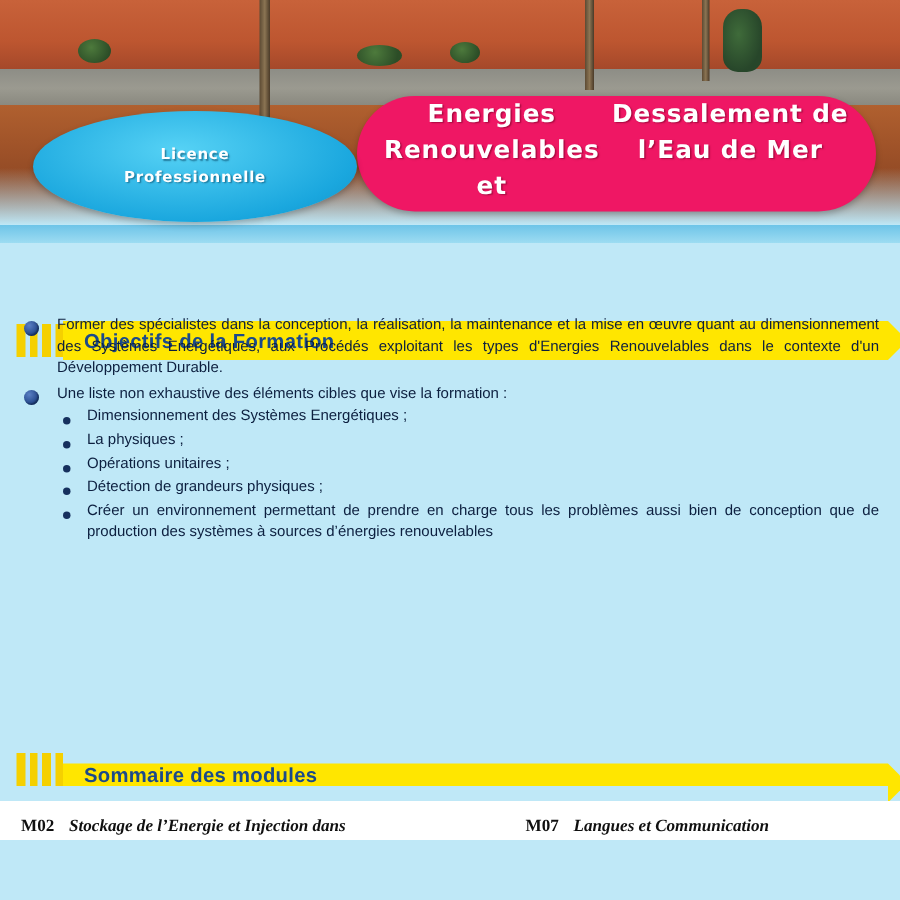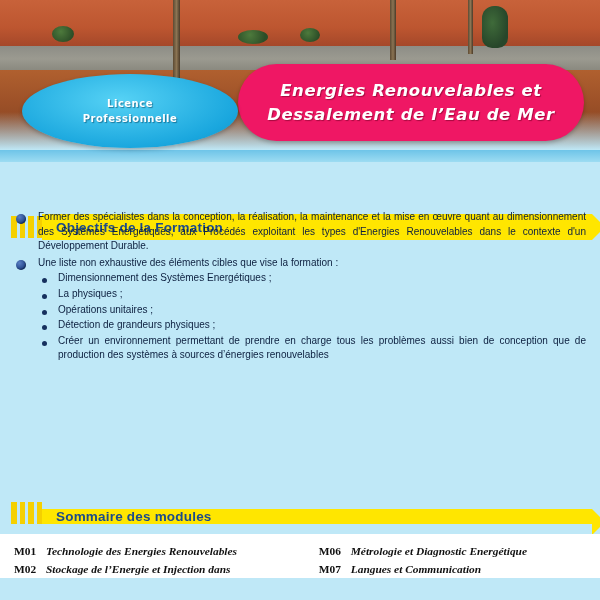--- a/index.html
+++ b/index.html
@@ -61,25 +61,24 @@
     position: absolute; left: 0; top: 150px; width: 600px; height: 12px;
     background: linear-gradient(to bottom,#6ec4e8,#9ddcf2);
   }
 
   
   .bubble-pink {
     position: absolute; left: 238px; top: 64px; width: 346px; height: 77px;
     background: #ef1764;
     border-radius: 40px;
     box-shadow: 0 2px 4px rgba(0,0,0,.25);
-    display: flex; flex-direction: column; align-items: center; justify-content: center;
+    display: flex; flex-direction: row; justify-content: center;
     text-align: center;
     color: #fff;
     padding: 0 14px;
-    font-style: italic;
   }
   .bubble-pink .line {
     font-family: "DejaVu Sans", sans-serif;
     font-size: 16.5px; font-weight: bold; letter-spacing: .6px;
     line-height: 1.45;
     text-shadow: 1px 1px 1px rgba(120,0,40,.6);
   }
   .bubble-blue {
     position: absolute; left: 22px; top: 74px; width: 216px; height: 74px;
     background: radial-gradient(ellipse at 45% 35%, #56d2f5, #1aa7de 70%, #0f8fc6 100%);
@@ -252,27 +251,20 @@
   </div>
   <div class="banner-body">
     <span class="banner-label">Sommaire des modules</span>
   </div>
 </div>
 
 <div class="modules">
   <table class="mod">
     <tbody>
       <tr>
-        <td class="code">M01</td>
-        <td class="name">Technologie des Energies Renouvelables</td>
-        <td class="spacer"></td>
-        <td class="code">M06</td>
-        <td class="name">Métrologie et Diagnostic Energétique</td>
-      </tr>
-      <tr>
         <td class="code">M02</td>
         <td class="name">Stockage de l’Energie et Injection dans</td>
         <td class="spacer"></td>
         <td class="code">M07</td>
         <td class="name">Langues et Communication</td>
       </tr>
     </tbody>
   </table>
 </div>
 

